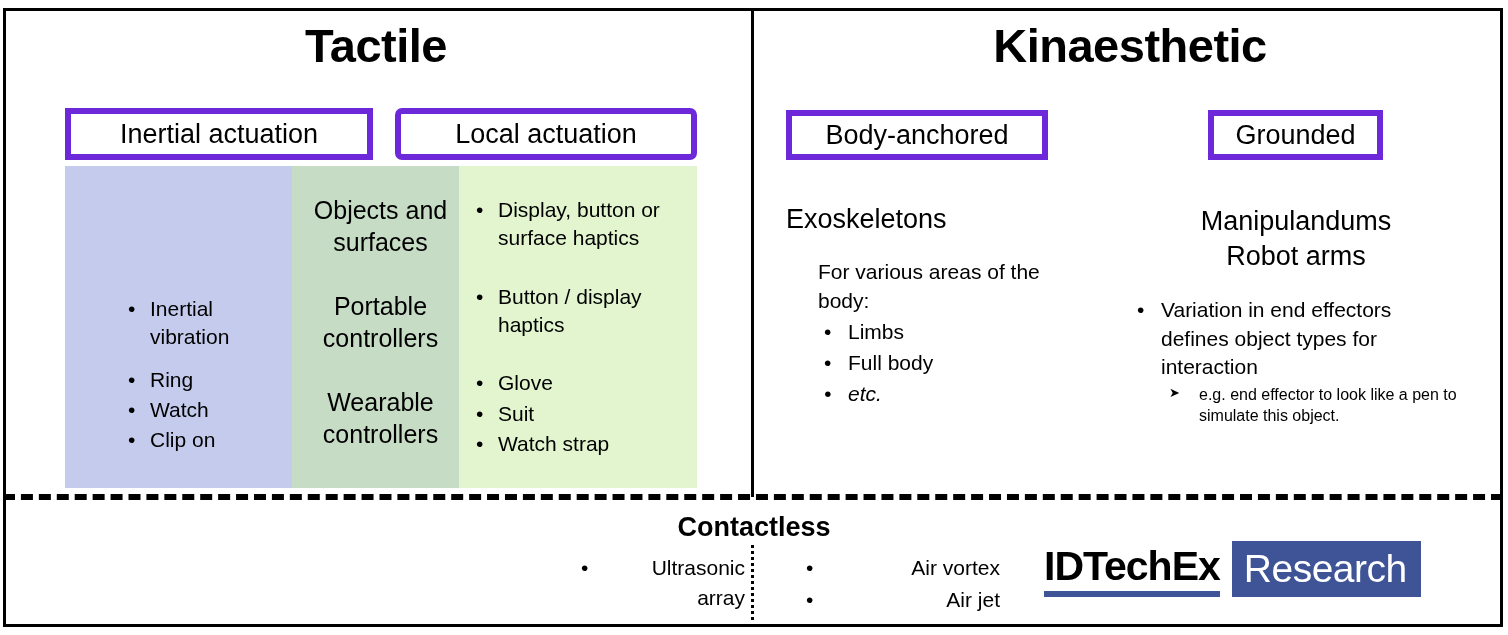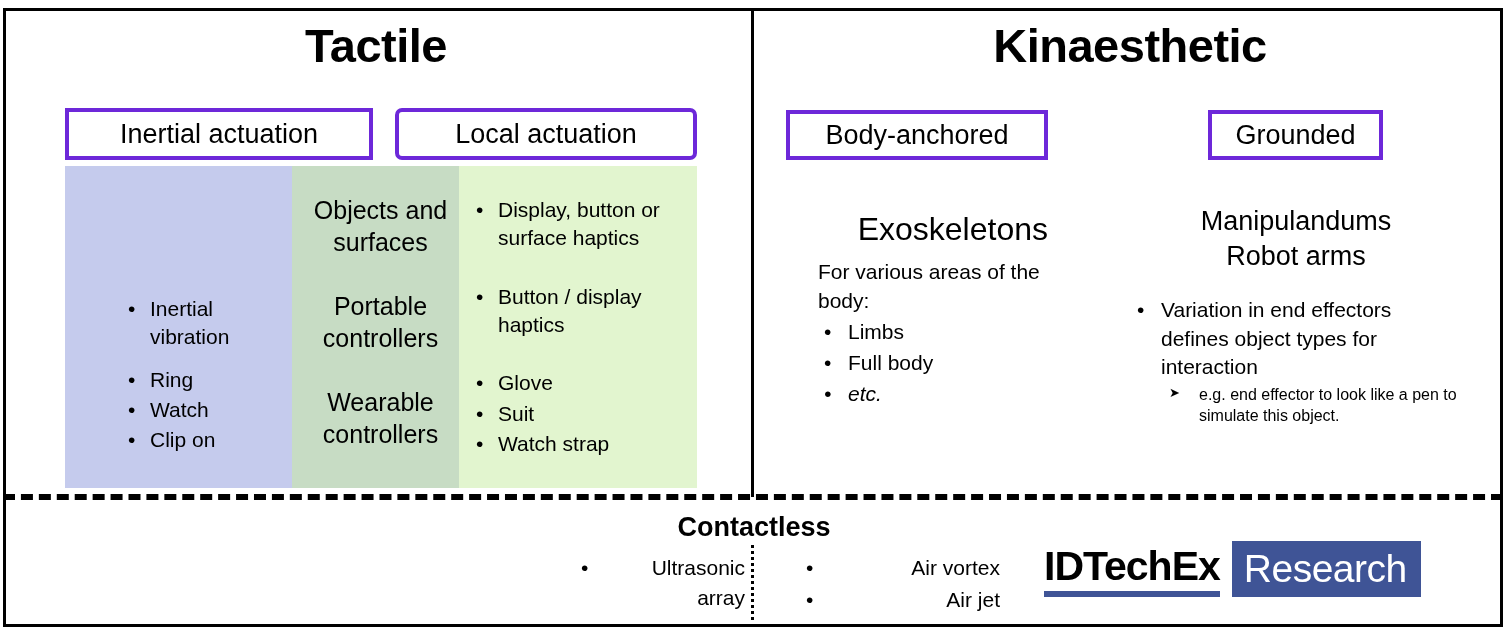--- a/index.html
+++ b/index.html
@@ -86,21 +86,21 @@
     left: 0px;
     top: 512px;
     width: 1508px;
     font-size: 27px;
   }
 
   
   .hdr-box {
     position: absolute;
     background: #ffffff;
-    border: 4px solid #6d28d9;
+    border: 6px solid #6d28d9;
     box-sizing: border-box;
     display: flex;
     align-items: center;
     justify-content: center;
     font-size: 27px;
     color: #000000;
     white-space: nowrap;
     z-index: 4;
   }
   #box-inertial  { left: 65px;  top: 108px; width: 308px; height: 52px; }
@@ -175,24 +175,24 @@
     width: 222px;
     font-size: 21px;
     line-height: 1.35;
   }
   #txt-display .grp { margin-bottom: 30px; }
 
   
   #ka-exo-title {
     position: absolute;
     left: 786px;
-    top: 211px;
+    top: 204px;
     width: 262px;
-    text-align: right;
-    font-size: 32px;
+    text-align: left;
+    font-size: 27px;
   }
   #ka-exo-body {
     position: absolute;
     left: 818px;
     top: 258px;
     width: 230px;
     font-size: 21px;
     line-height: 1.38;
   }
   #ka-exo-body .lead { margin-bottom: 2px; }

